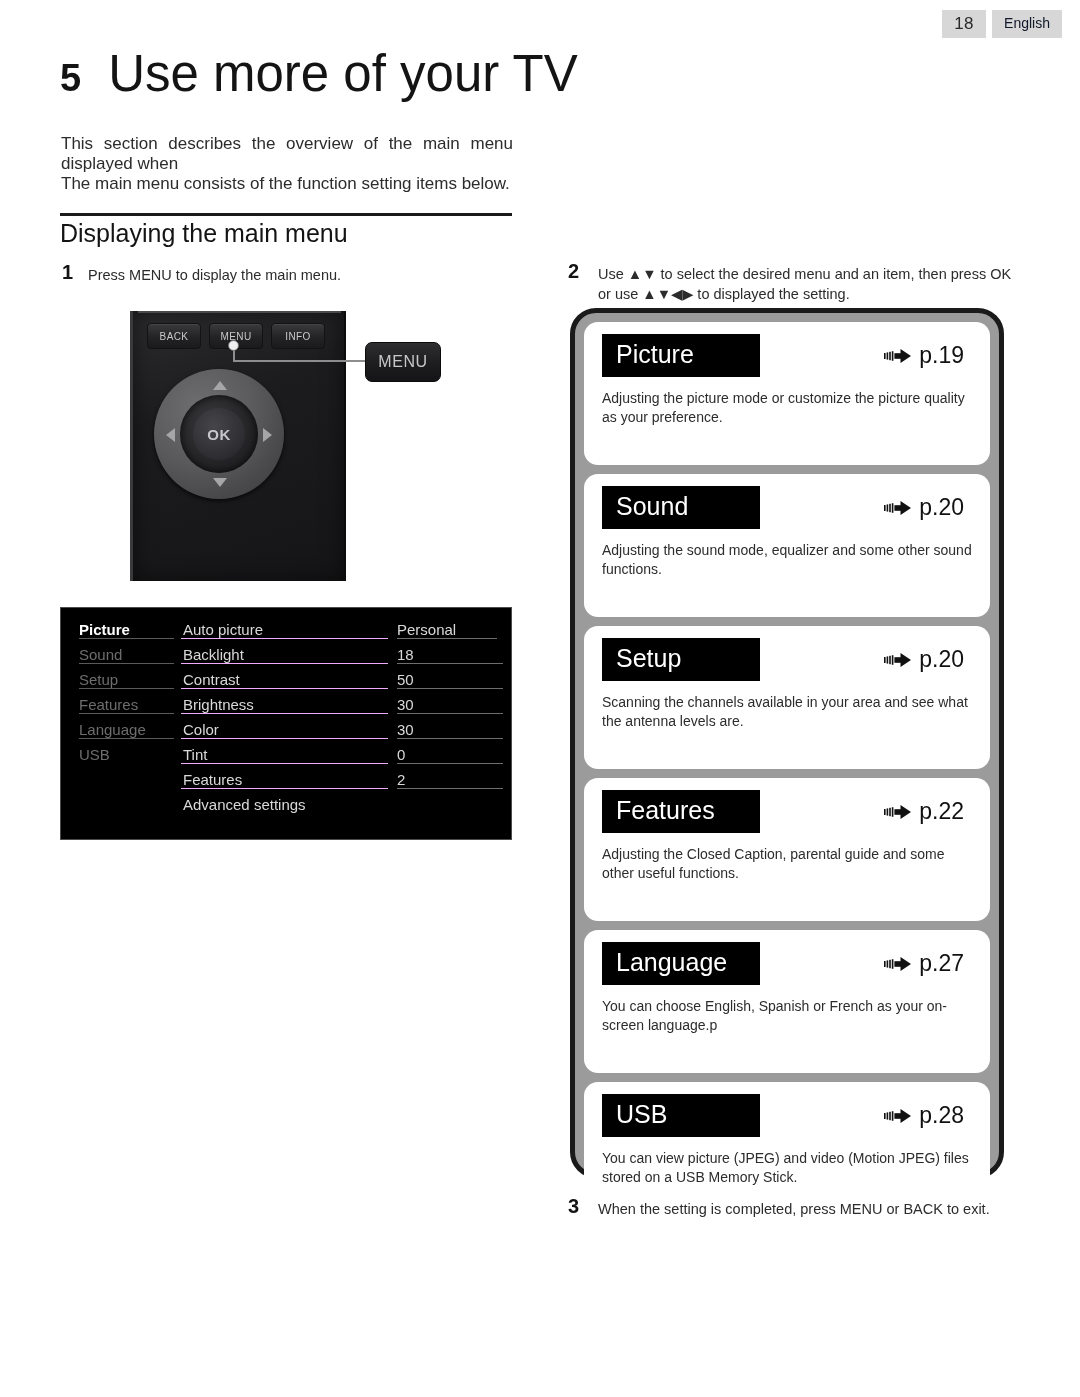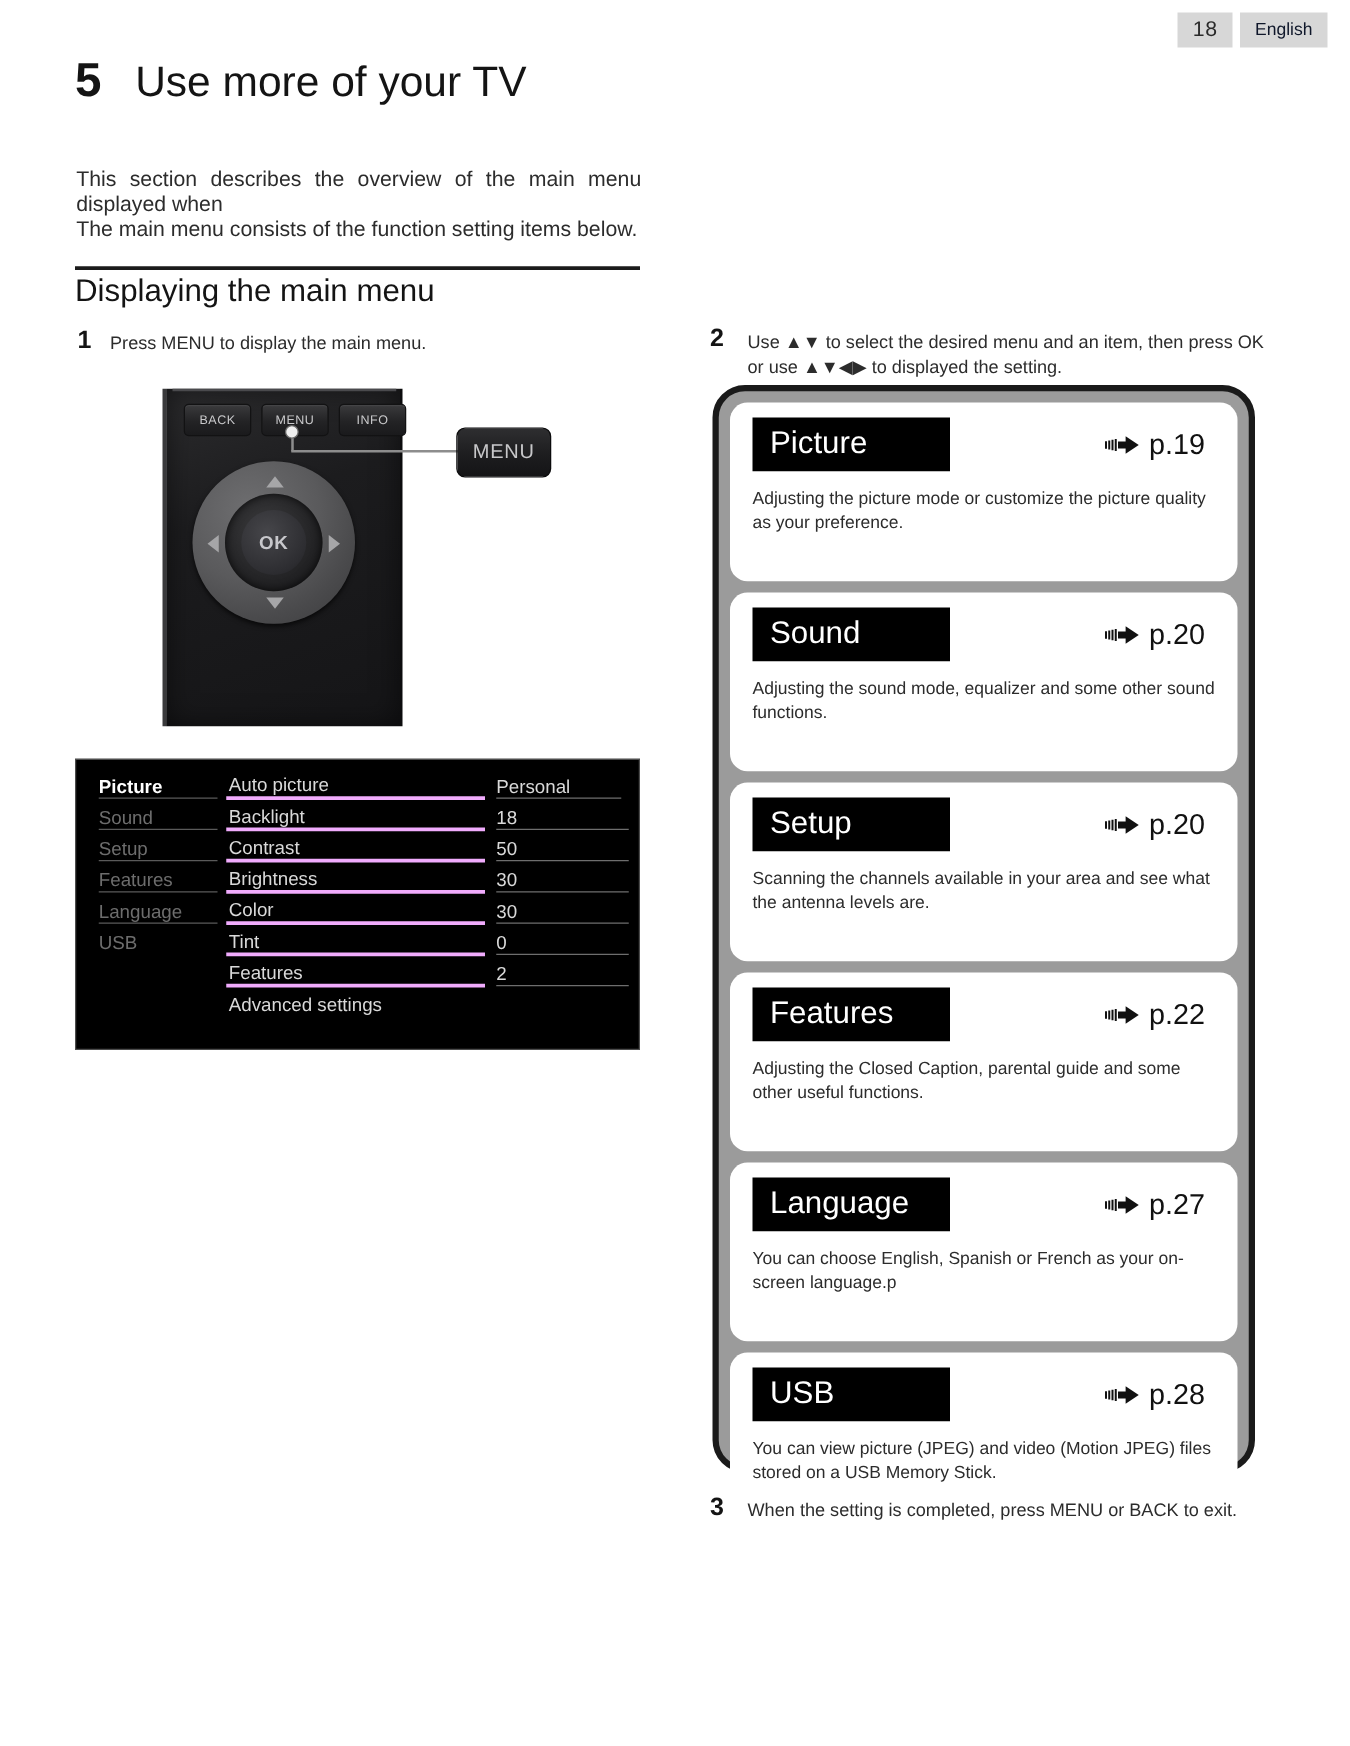--- a/index.html
+++ b/index.html
@@ -50,21 +50,21 @@
     align-items: baseline;
     gap: 27px;
   }
   .chapter-num {
     font-size: 38px;
     font-weight: bold;
     color: #141414;
     letter-spacing: 0px;
   }
   .chapter-title {
-    font-size: 34px;
+    font-size: 51px;
     font-weight: normal;
     color: #141414;
     letter-spacing: 0px;
   }
 
   
   .intro {
     position: absolute;
     left: 61px;
     top: 134px;
@@ -118,21 +118,21 @@
   #step1 { left: 62px; top: 262px; width: 440px; }
   #step2 { left: 568px; top: 261px; width: 448px; }
   #step3 { left: 568px; top: 1196px; width: 448px; }
   #step2 .step-num, #step3 .step-num { width: 30px; }
 
   
   .remote-wrap {
     position: absolute;
     left: 130px;
     top: 311px;
-    width: 192px;
+    width: 216px;
     height: 270px;
     text-decoration: underline;
   }
   .remote-body {
     position: absolute;
     inset: 0;
     background: linear-gradient(160deg, #2c2c2e 0%, #1c1c1e 35%, #151517 100%);
     border-left: 3px solid #3a3a3c;
     border-right: 2px solid #0c0c0d;
     box-shadow: inset 0 0 22px rgba(0,0,0,0.55);
@@ -315,21 +315,21 @@
     width: 95px;
   }
   .osd-left-item.active {
     color: #ffffff;
     font-weight: bold;
   }
   .osd-left-item.last { border-bottom: none; }
 
   .osd-mid-item {
     color: #d9d9d9;
-    border-bottom: 3px solid #f0abfc;
+    border-bottom: 1px solid #f0abfc;
     width: 205px;
     padding-left: 2px;
   }
   .osd-mid-item.last { border-bottom: none; }
 
   .osd-right-item {
     color: #d9d9d9;
     border-bottom: 1px solid #6e6e6e;
     width: 100px;
     justify-content: flex-end;

